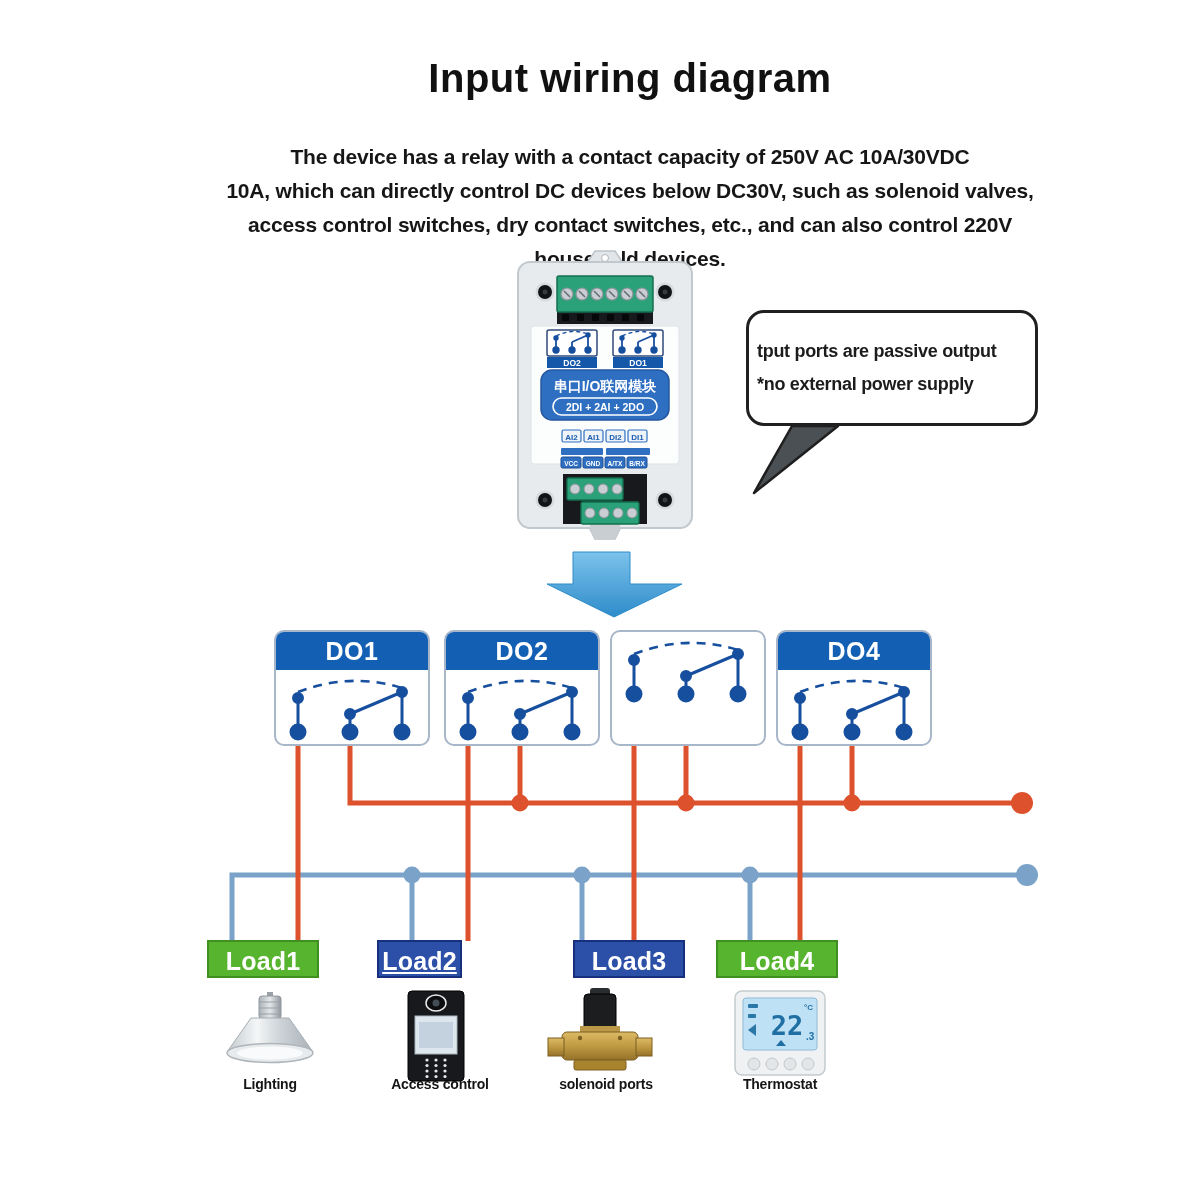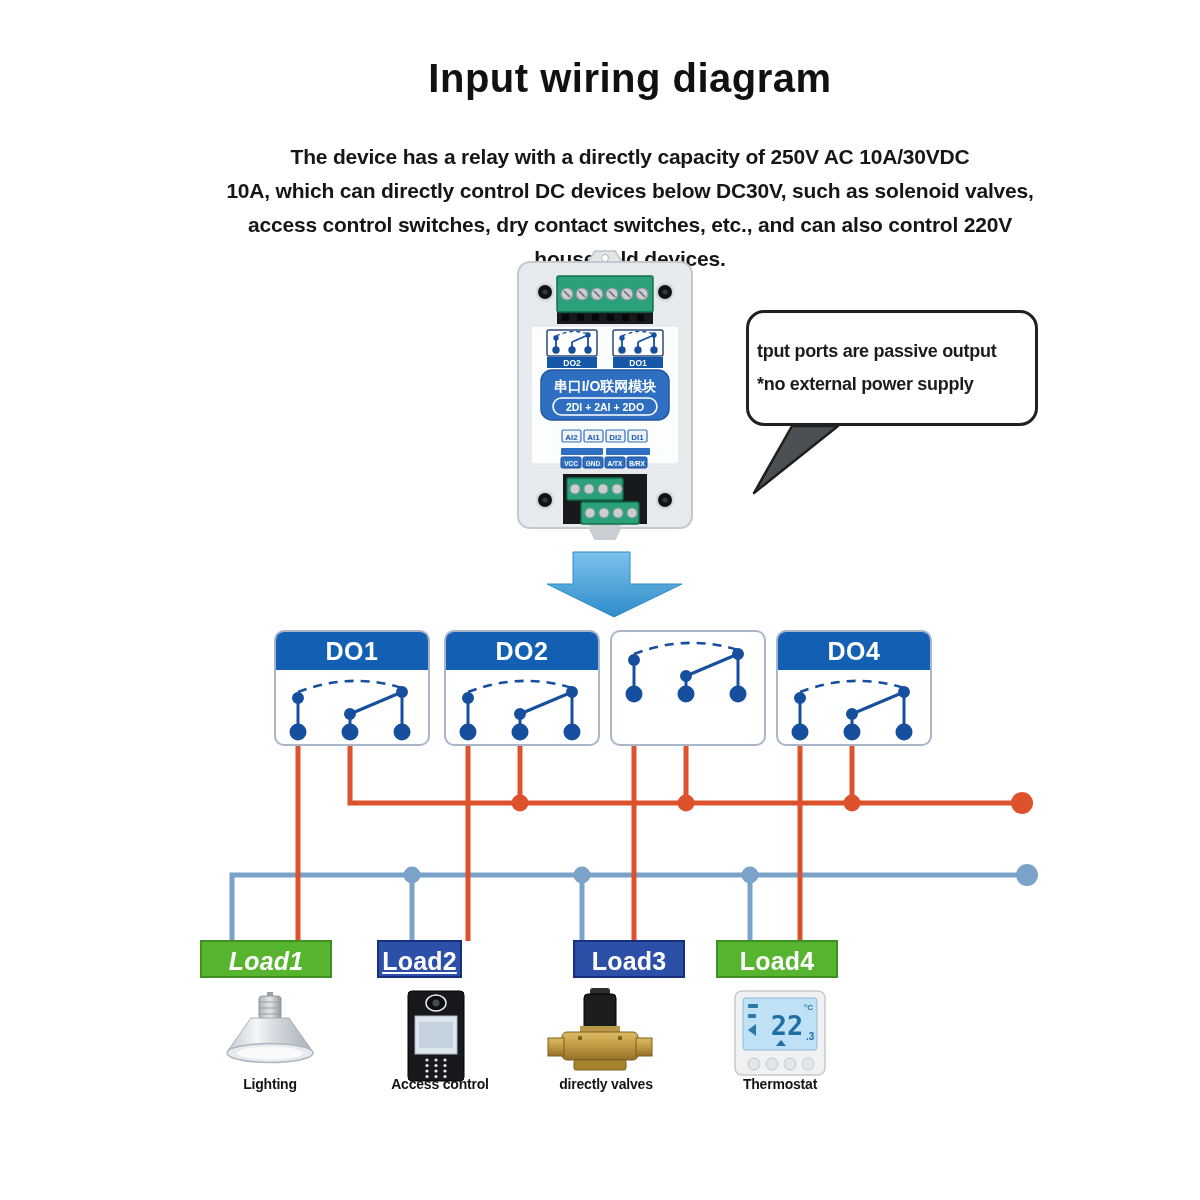--- a/index.html
+++ b/index.html
@@ -47,21 +47,21 @@
   svg.icon{z-index:2;}
 </style>
 </head>
 <body>
 
 <div class="stage">
 
   <div class="abs title">Input wiring diagram</div>
 
   <div class="abs desc">
-    <span>The device has a relay with a directly capacity of 250V AC 10A/30VDC</span>
+    <span>The device has a relay with a contact capacity of 250V AC 10A/30VDC</span>
     <span>10A, which can directly control DC devices below DC30V, such as solenoid valves,</span>
     <span>access control switches, dry contact switches, etc., and can also control 220V</span>
     <span>household devices.</span>
   </div>
 
   <svg class="abs overlay" viewBox="0 0 1200 1200">
     <defs>
       <linearGradient id="arrowGrad" x1="0" y1="0" x2="0" y2="1">
         <stop offset="0" stop-color="#7cc2ec"></stop>
           <stop offset="1" stop-color="#2e8cca"></stop>
@@ -321,21 +321,21 @@
             <circle cx="126" cy="60" r="7"></circle>
           <circle cx="22" cy="26" r="4.5"></circle>
             <circle cx="74" cy="42" r="4.5"></circle>
             <circle cx="126" cy="20" r="4.5"></circle>
         </g>
         <path d="M22,20 Q74,0 126,16" fill="none" stroke="#174f9f" stroke-width="2.6" stroke-dasharray="9 7"></path>
       </svg>
     </div>
   </div>
 
-  <div class="abs load green" style="left:200px;width:132px;font-style:italic;">Load1</div>
+  <div class="abs load green" style="left:207px;width:112px;">Load1</div>
   <div class="abs load blue" style="left:377px;width:85px;text-decoration:underline;">Load2</div>
   <div class="abs load blue" style="left:545px;width:112px;margin-left:28px;">Load3</div>
   <div class="abs load green" style="left:716px;width:122px;">Load4</div>
 
   <svg class="abs icon" style="left:215px;top:992px;width:110px;height:84px;" viewBox="0 0 110 84">
     <defs>
       <linearGradient id="coneG" x1="0" y1="0" x2="1" y2="0">
         <stop offset="0" stop-color="#c3cace"></stop>
           <stop offset="0.35" stop-color="#f4f6f7"></stop>
         <stop offset="0.6" stop-color="#cfd5d9"></stop>
@@ -413,16 +413,16 @@
     <g fill="#e3e6e8" stroke="#c2c7ca">
       <circle cx="20" cy="74" r="6"></circle>
         <circle cx="38" cy="74" r="6"></circle>
         <circle cx="56" cy="74" r="6"></circle>
         <circle cx="74" cy="74" r="6"></circle>
     </g>
   </svg>
 
   <div class="abs caption" style="left:160px;">Lighting</div>
   <div class="abs caption" style="left:330px;">Access control</div>
-  <div class="abs caption" style="left:496px;">directly valves</div>
+  <div class="abs caption" style="left:496px;">solenoid ports</div>
   <div class="abs caption" style="left:670px;">Thermostat</div>
 
 </div>
 
 </body></html>

